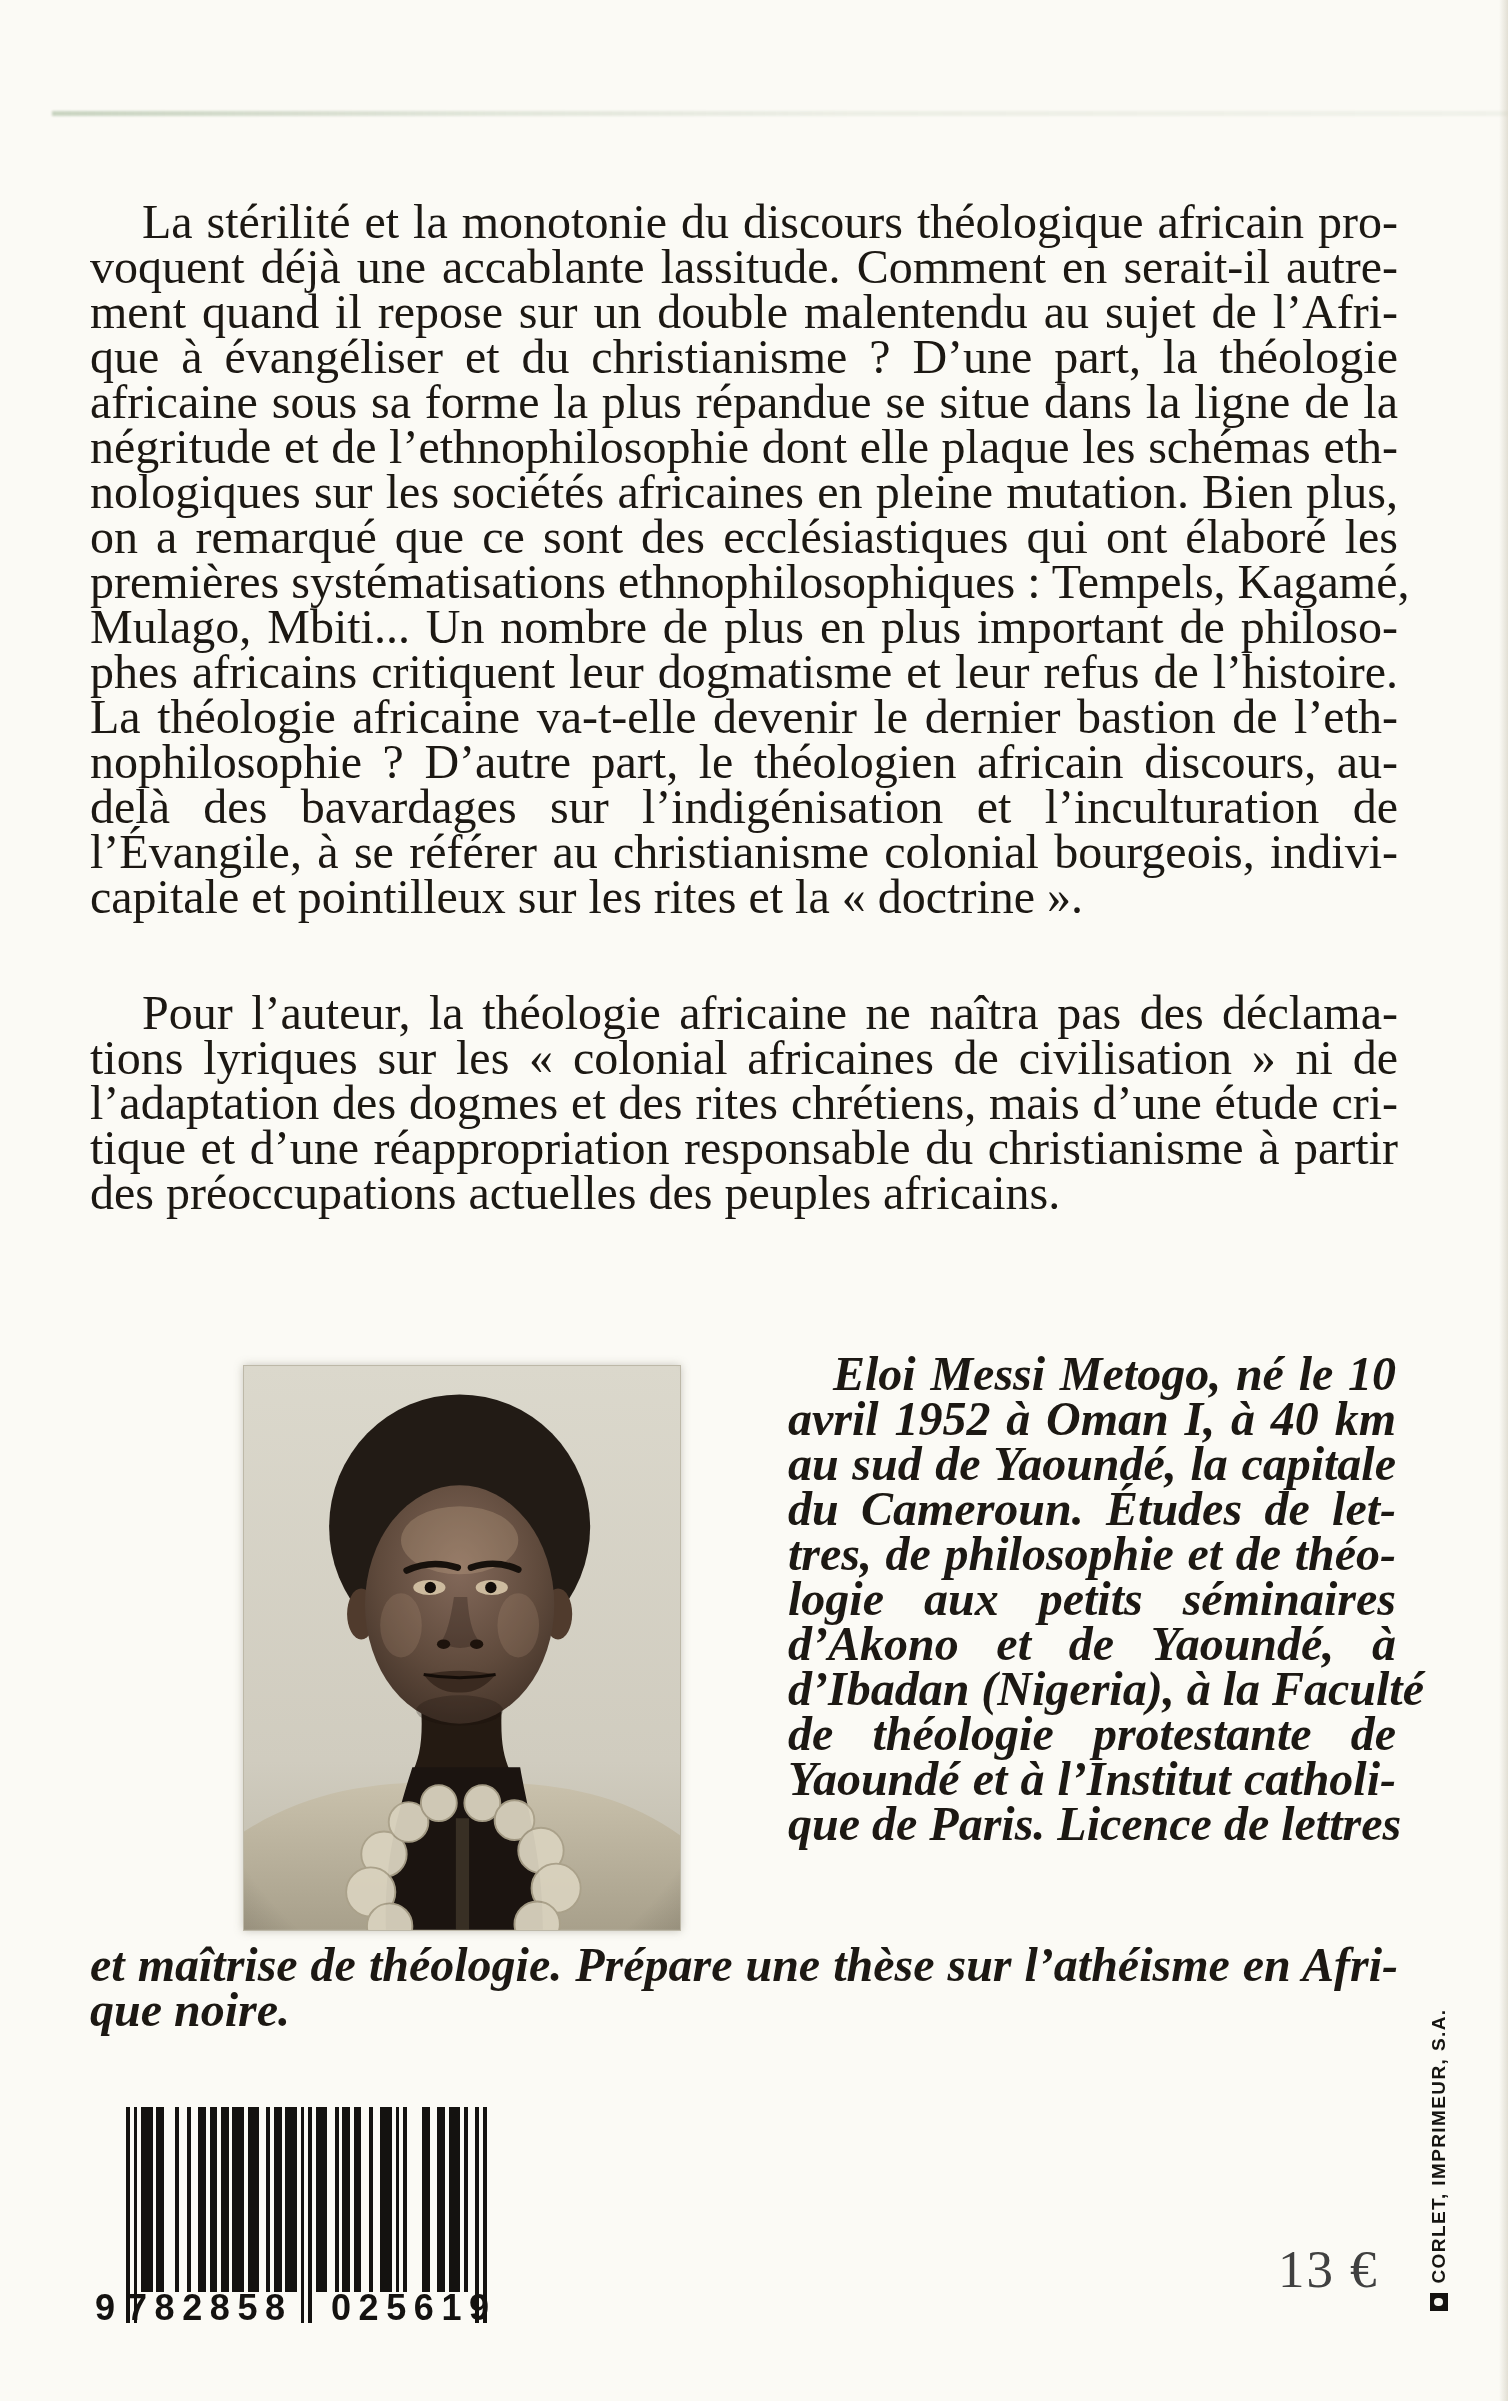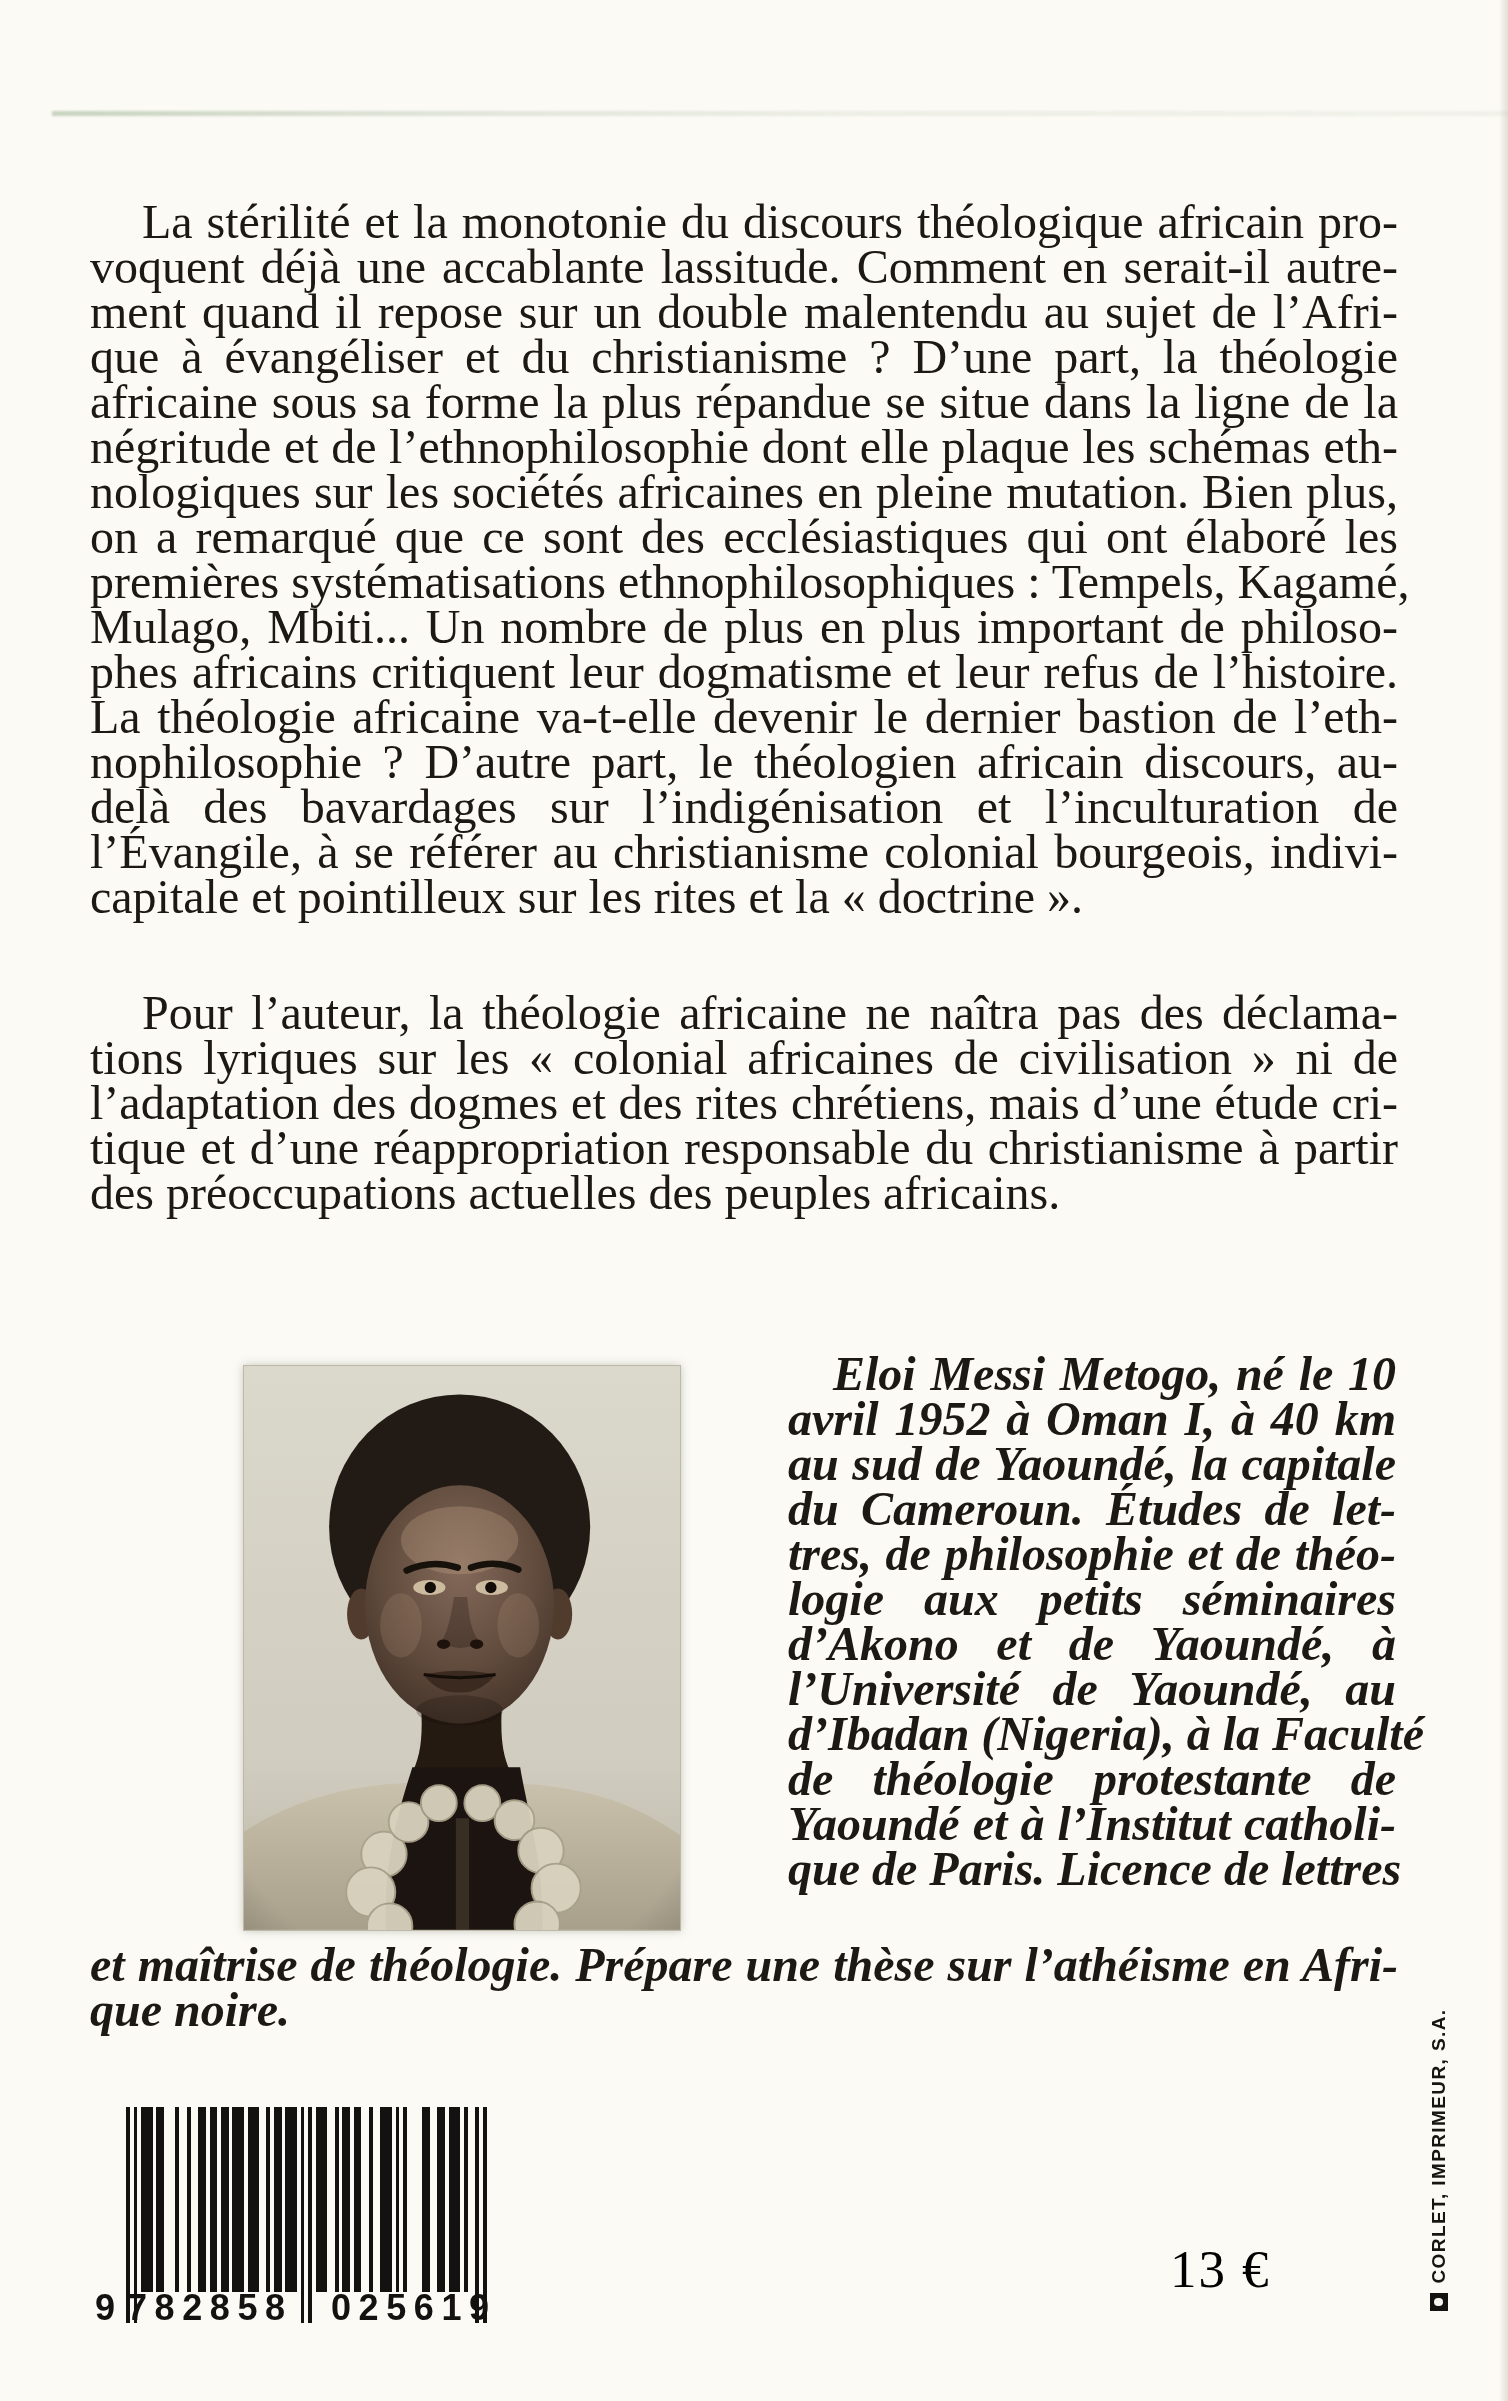--- a/index.html
+++ b/index.html
@@ -49,22 +49,22 @@
   .bc-mod.bar.guard{height:216px;}
   .bc-digit{
     position:absolute;top:182px;font-family:"Liberation Sans",sans-serif;
     font-weight:700;font-size:36px;line-height:38px;color:#141210;
   }
   .bc-9{left:0;}
   .bc-g1{left:32px;letter-spacing:7.6px;}
   .bc-g2{left:222px;letter-spacing:7.6px;margin-left:14px;}
   
   .price{
-    position:absolute;left:1170px;top:2241px;font-size:53px;line-height:57px;
-    color:#000000;letter-spacing:1.9px;
+    position:absolute;left:1278px;top:2241px;font-size:53px;line-height:57px;
+    color:#404040;letter-spacing:1.9px;
   }
   
   .printer{
     position:absolute;left:1427px;top:2311px;
     transform:rotate(-90deg);transform-origin:0 0;
     font-family:"Liberation Sans",sans-serif;font-weight:700;
     font-size:19px;line-height:24.6px;letter-spacing:1.4px;color:#161512;
     white-space:nowrap;
   }
   .plogo{
@@ -176,21 +176,20 @@
   </figure>
 
   <aside class="bio">
       <div class="tline indent">Eloi Messi Metogo, né le 10</div>
       <div class="tline">avril 1952 à Oman I, à 40 km</div>
       <div class="tline">au sud de Yaoundé, la capitale</div>
       <div class="tline">du Cameroun. Études de let-</div>
       <div class="tline">tres, de philosophie et de théo-</div>
       <div class="tline">logie aux petits séminaires</div>
       <div class="tline">d’Akono et de Yaoundé, à</div>
-      <div class="tline">l’Université de Yaoundé, au</div>
       <div class="tline">d’Ibadan (Nigeria), à la Faculté</div>
       <div class="tline">de théologie protestante de</div>
       <div class="tline">Yaoundé et à l’Institut catholi-</div>
       <div class="tline">que de Paris. Licence de lettres</div>
     </aside>
 
   <div class="bio-cont">
       <div class="tline">et maîtrise de théologie. Prépare une thèse sur l’athéisme en Afri-</div>
       <div class="tline last">que noire.</div>
     </div>

